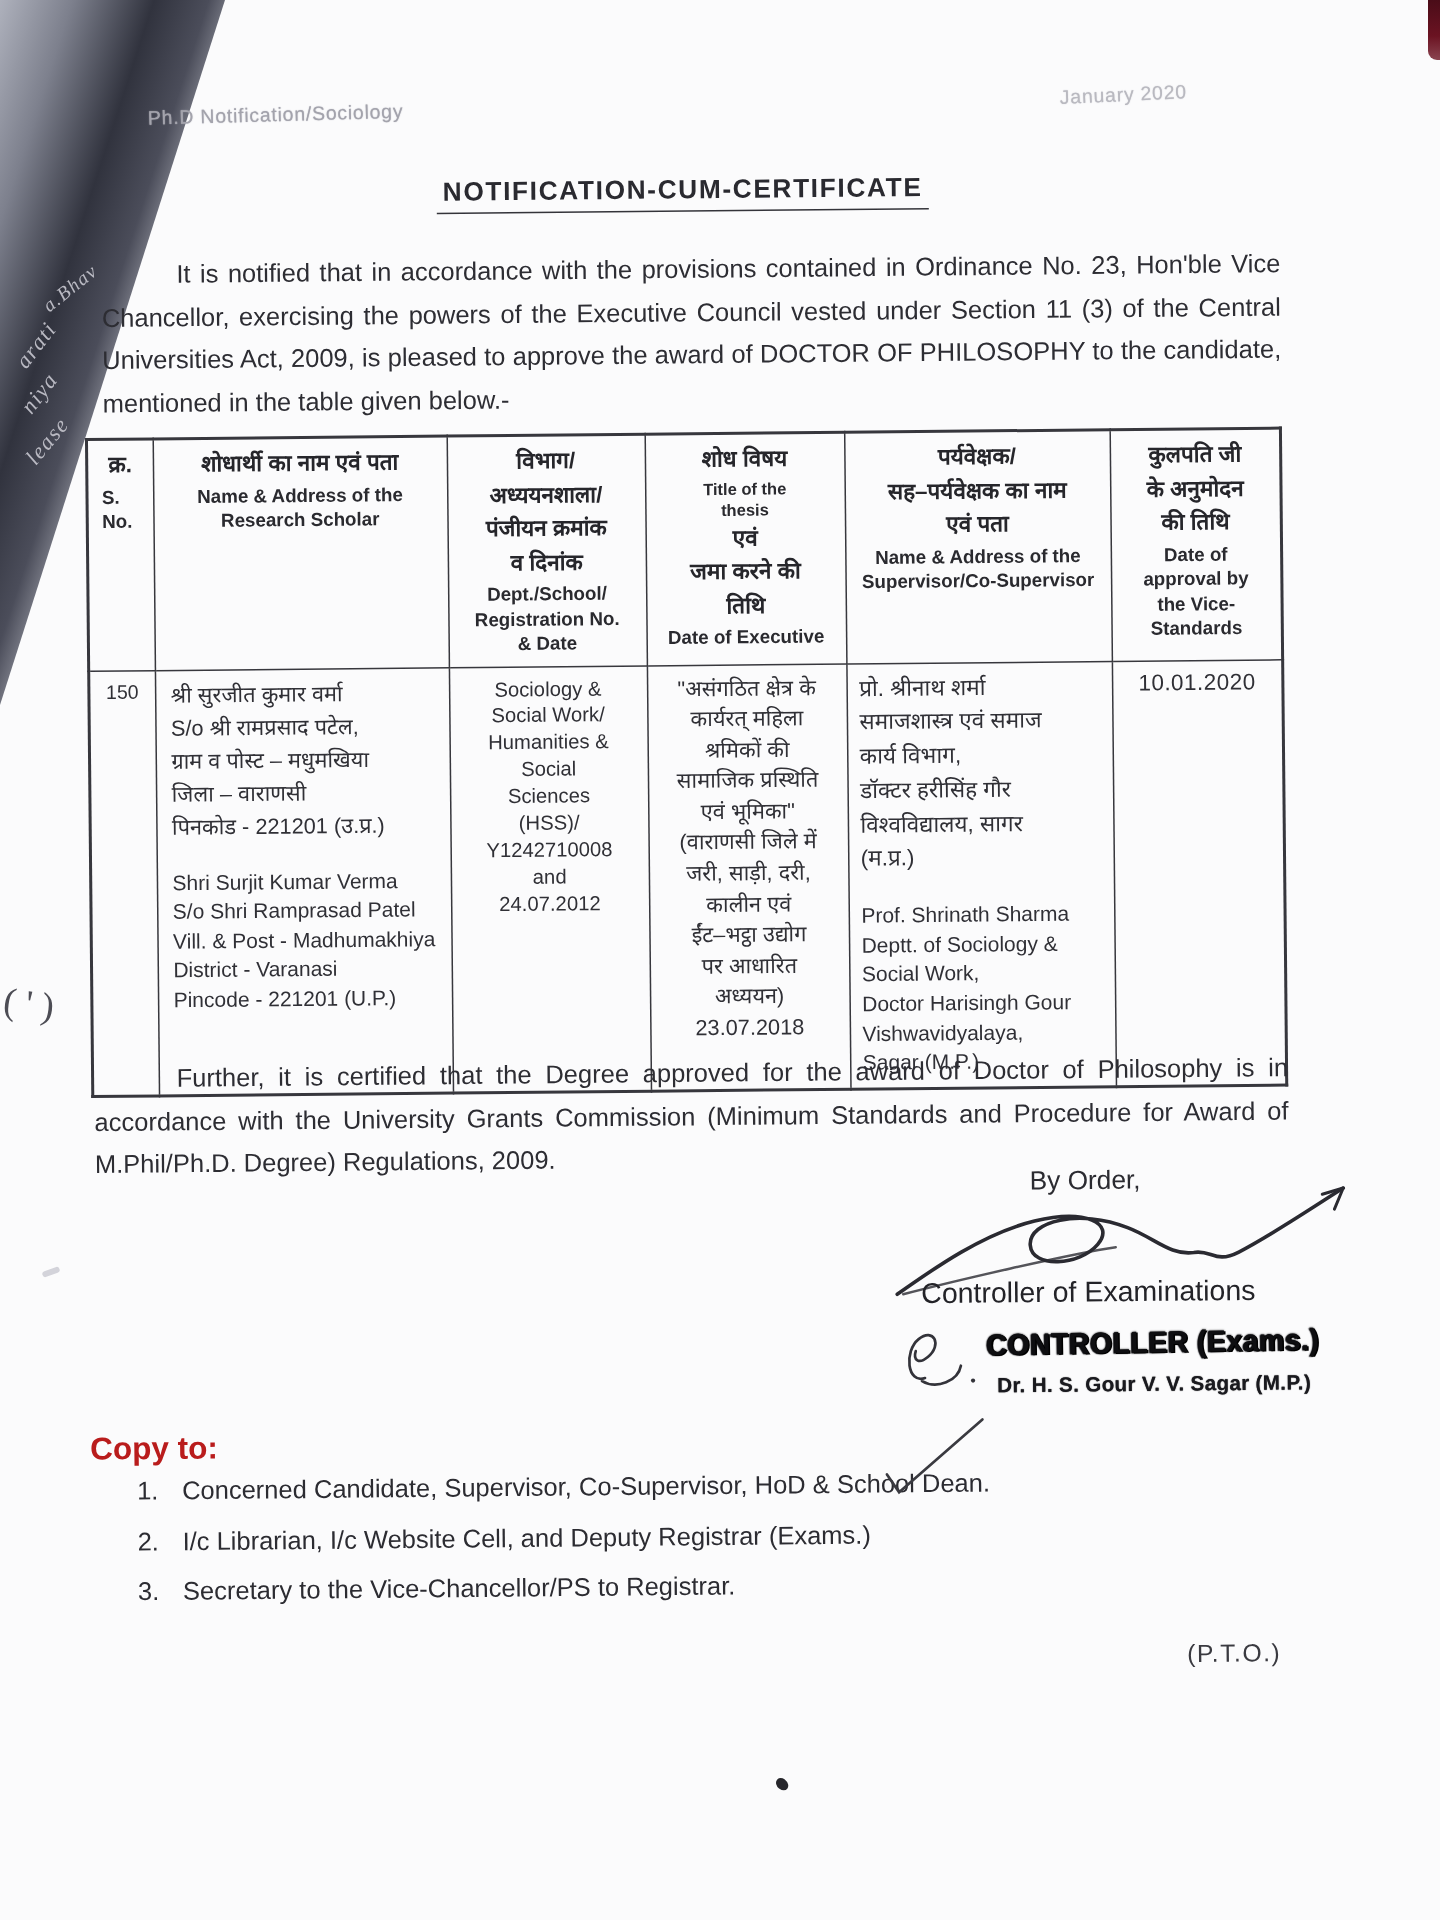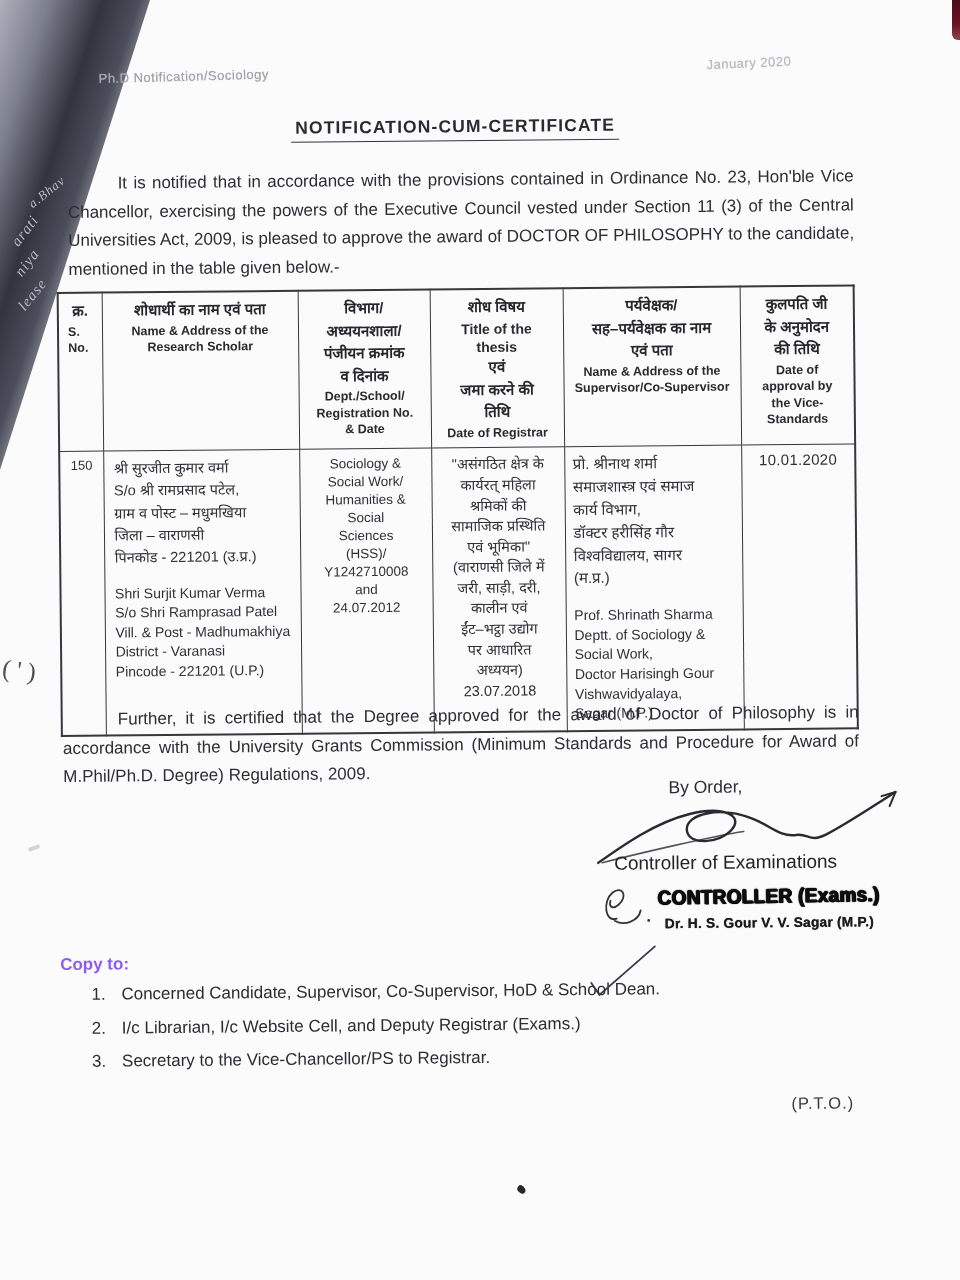--- a/index.html
+++ b/index.html
@@ -62,32 +62,32 @@
   th{text-align:center;}
   td{font-size:14.5px;color:#303036;}
   .c{text-align:center;}
   .cell-hi{line-height:1.52;font-size:14.5px;}
   .cell-en{line-height:1.4;font-size:14px;margin-top:16px;}
   .cell-dept{line-height:1.33;font-size:13.5px;}
   .cell-thesis{line-height:1.42;font-size:14.5px;}
   .cell-sno{font-size:13px;padding-top:8px;}
   .cell-date{font-size:15px;letter-spacing:.3px;padding-top:8px;}
 
-  .by-order{left:667px;top:779px;font-size:17.5px;color:#2b2b31;}
+  .by-order{left:685px;top:779px;font-size:17.5px;color:#2b2b31;}
   .controller{left:612px;top:854px;font-size:19px;color:#232328;}
   .stamp1{
     left:655px;top:888px;font-size:19px;font-weight:800;color:#0e0e11;
     letter-spacing:.3px;transform:scaleY(1.06) rotate(-.4deg);
     text-shadow:0 0 1.3px #000,1px .6px .4px #000,-0.7px .5px .7px #15151a;
   }
   .stamp2{
     left:662px;top:918px;font-size:13.8px;font-weight:700;color:#1a1a1f;
     text-shadow:0 0 .7px #222;letter-spacing:.2px;
   }
-  .copy-label{left:57px;top:951px;font-size:17px;font-weight:700;color:#8b5cf6;}
+  .copy-label{left:57px;top:951px;font-size:21px;font-weight:700;color:#b91c1c;}
   .copy-item{font-size:17px;color:#2c2c32;}
   .copy-num{display:inline-block;width:30px;}
   .pto{left:787px;top:1097px;font-size:16.5px;letter-spacing:1px;color:#3a3a40;}
   svg{display:block;}
 </style>
 </head>
 <body>
 
 <div class="abs corner-shade"></div>
 <div class="abs maroon-edge"></div>
@@ -136,26 +136,26 @@
         <div class="hdr-hi pre">विभाग/
 अध्ययनशाला/
 पंजीयन क्रमांक
 व दिनांक</div>
         <div class="hdr-en pre">Dept./School/
 Registration No.
 &amp; Date</div>
       </th>
       <th>
         <div class="hdr-hi pre">शोध विषय</div>
-        <div class="hdr-en pre" style="font-size:14px">Title of the
+        <div class="hdr-en pre" style="font-size:11px">Title of the
 thesis</div>
         <div class="hdr-hi pre">एवं
 जमा करने की
 तिथि</div>
-        <div class="hdr-en pre">Date of Registrar</div>
+        <div class="hdr-en pre">Date of Executive</div>
       </th>
       <th>
         <div class="hdr-hi pre">पर्यवेक्षक/
 सह–पर्यवेक्षक का नाम
 एवं पता</div>
         <div class="hdr-en pre">Name &amp; Address of the
 Supervisor/Co-Supervisor</div>
       </th>
       <th>
         <div class="hdr-hi pre">कुलपति जी

